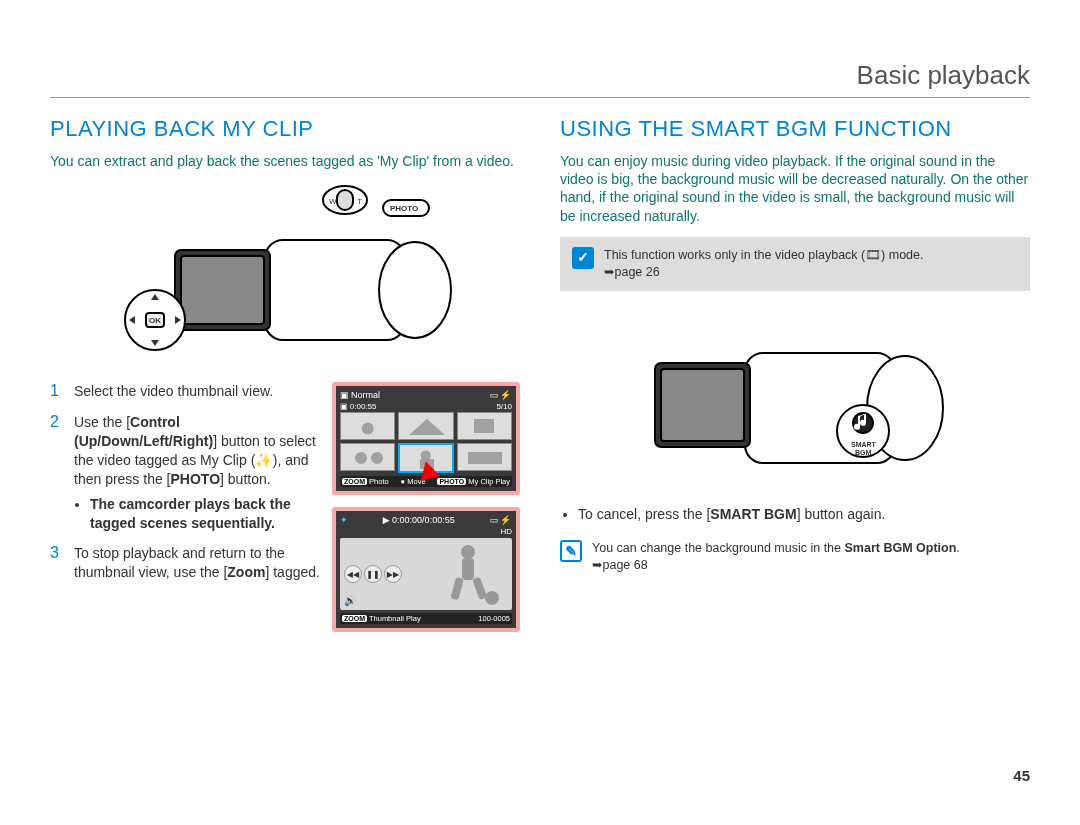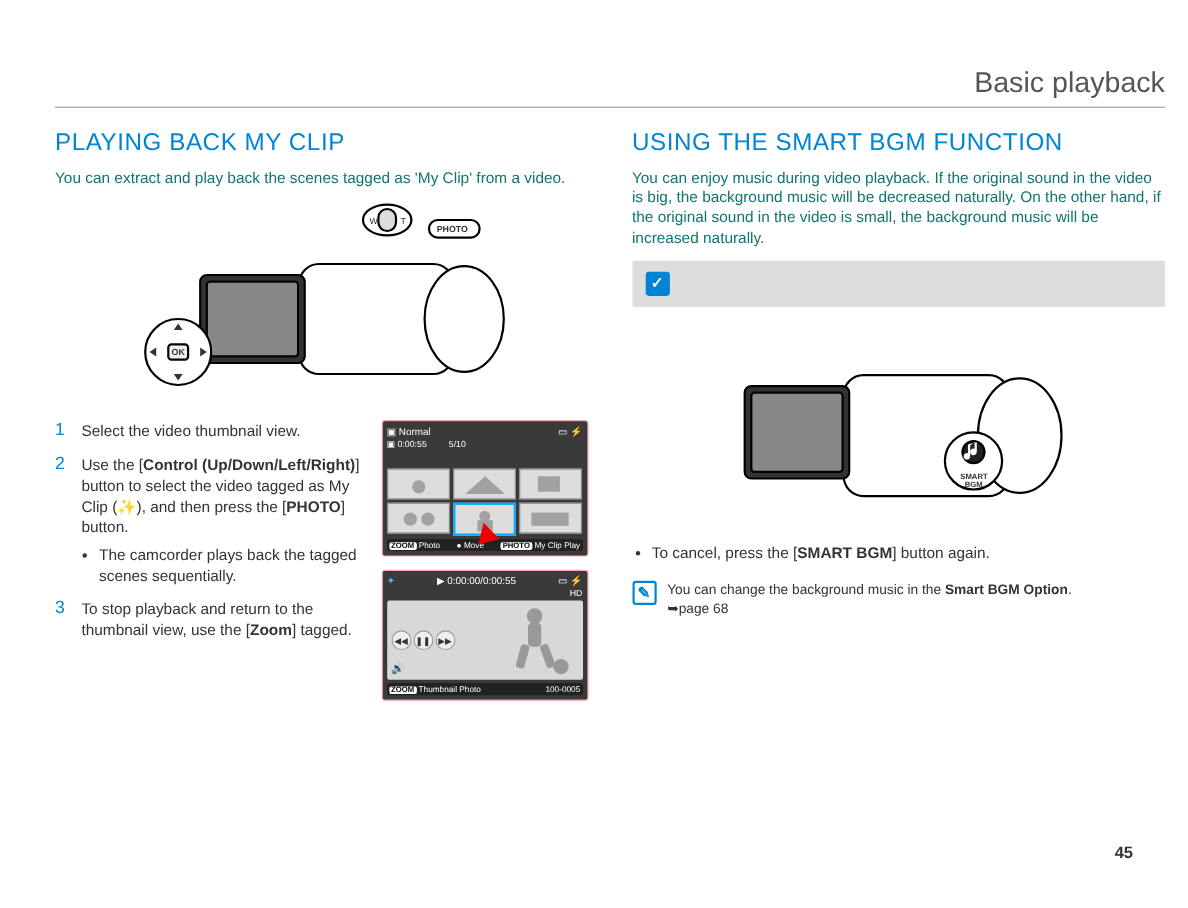--- a/index.html
+++ b/index.html
@@ -7,21 +7,21 @@
     padding: 0;
     font-family: Arial, Helvetica, sans-serif;
     background: #fff;
     color: #333;
     font-size: 14px;
   }
   .page {
     width: 1080px;
     height: 825px;
     box-sizing: border-box;
-    padding: 60px 21px 30px 50px;
+    padding: 60px 50px 30px 50px;
     position: relative;
   }
   .header {
     text-align: right;
     border-bottom: 1px solid #999;
     padding-bottom: 6px;
     margin-bottom: 18px;
   }
   .header-title {
     font-size: 26px;
@@ -69,52 +69,53 @@
     width: 14px;
     flex-shrink: 0;
   }
   .step-text {
     flex: 1;
     line-height: 1.35;
   }
   .step-text ul {
     margin: 6px 0 0 0;
     padding-left: 16px;
+    font-weight: bold;
   }
   .step-text li {
     list-style-type: disc;
   }
   .screens {
     width: 188px;
     flex-shrink: 0;
   }
   .lcd {
     width: 188px;
     box-sizing: border-box;
     background: #3a3a3a;
-    border: 1px solid #fca5a5;
+    border: 4px solid #fca5a5;
     border-radius: 3px;
     color: #fff;
     font-size: 9px;
     margin-bottom: 12px;
     padding: 4px;
     position: relative;
   }
   .lcd-top {
     display: flex;
     justify-content: space-between;
     align-items: center;
     font-size: 9px;
     margin-bottom: 2px;
   }
   .lcd-row2 {
     display: flex;
-    justify-content: flex-start;
+    justify-content: space-between;
     font-size: 8px;
-    margin-bottom: 18px;
+    margin-bottom: 1px;
     gap: 20px;
   }
   .thumb-grid {
     display: grid;
     grid-template-columns: repeat(3, 1fr);
     gap: 3px;
     margin-bottom: 3px;
   }
   .thumb {
     background: #ddd;
@@ -332,34 +333,38 @@
                     <circle cx="30" cy="12" r="7"></circle>
                     <rect x="24" y="18" width="12" height="22" rx="4"></rect>
                     <rect x="18" y="38" width="8" height="22" rx="3" transform="rotate(15 22 38)"></rect>
                     <rect x="34" y="38" width="8" height="22" rx="3" transform="rotate(-20 38 38)"></rect>
                     <circle cx="54" cy="58" r="7"></circle>
                   </g>
               </svg>
               <span style="position:absolute; left:4px; bottom:4px; font-size:10px; color:#333;">🔊</span>
             </div>
             <div class="lcd-bot">
-              <span><span class="tag">ZOOM</span> <span>Thumbnail Photo</span></span>
+              <span><span class="tag">ZOOM</span> <span>Thumbnail Play</span></span>
               <span>100-0005</span>
             </div>
           </div>
         </div>
       </div>
     </div>
 
     <div class="col">
       <h2 class="section">USING THE SMART BGM FUNCTION</h2>
       <p class="intro">You can enjoy music during video playback. If the original sound in the video is big, the background music will be decreased naturally. On the other hand, if the original sound in the video is small, the background music will be increased naturally.</p>
 
       <div class="note-box">
         <div class="note-icon check">✓</div>
+        <div>
+          <span>This function works only in the video playback (🎞) mode.</span><br>
+          <span>➥page 26</span>
+        </div>
       </div>
 
       <svg class="camera-illus" width="340" height="190" viewBox="0 0 340 190">
         <g stroke="#000" stroke-width="2" fill="#fff">
           <rect x="120" y="50" width="150" height="110" rx="18"></rect>
           <ellipse cx="280" cy="105" rx="38" ry="52"></ellipse>
           <rect x="30" y="60" width="95" height="84" rx="6" fill="#333"></rect>
           <rect x="36" y="66" width="83" height="72" rx="3" fill="#888"></rect>
 
           <circle cx="238" cy="128" r="26" fill="#fff"></circle>

